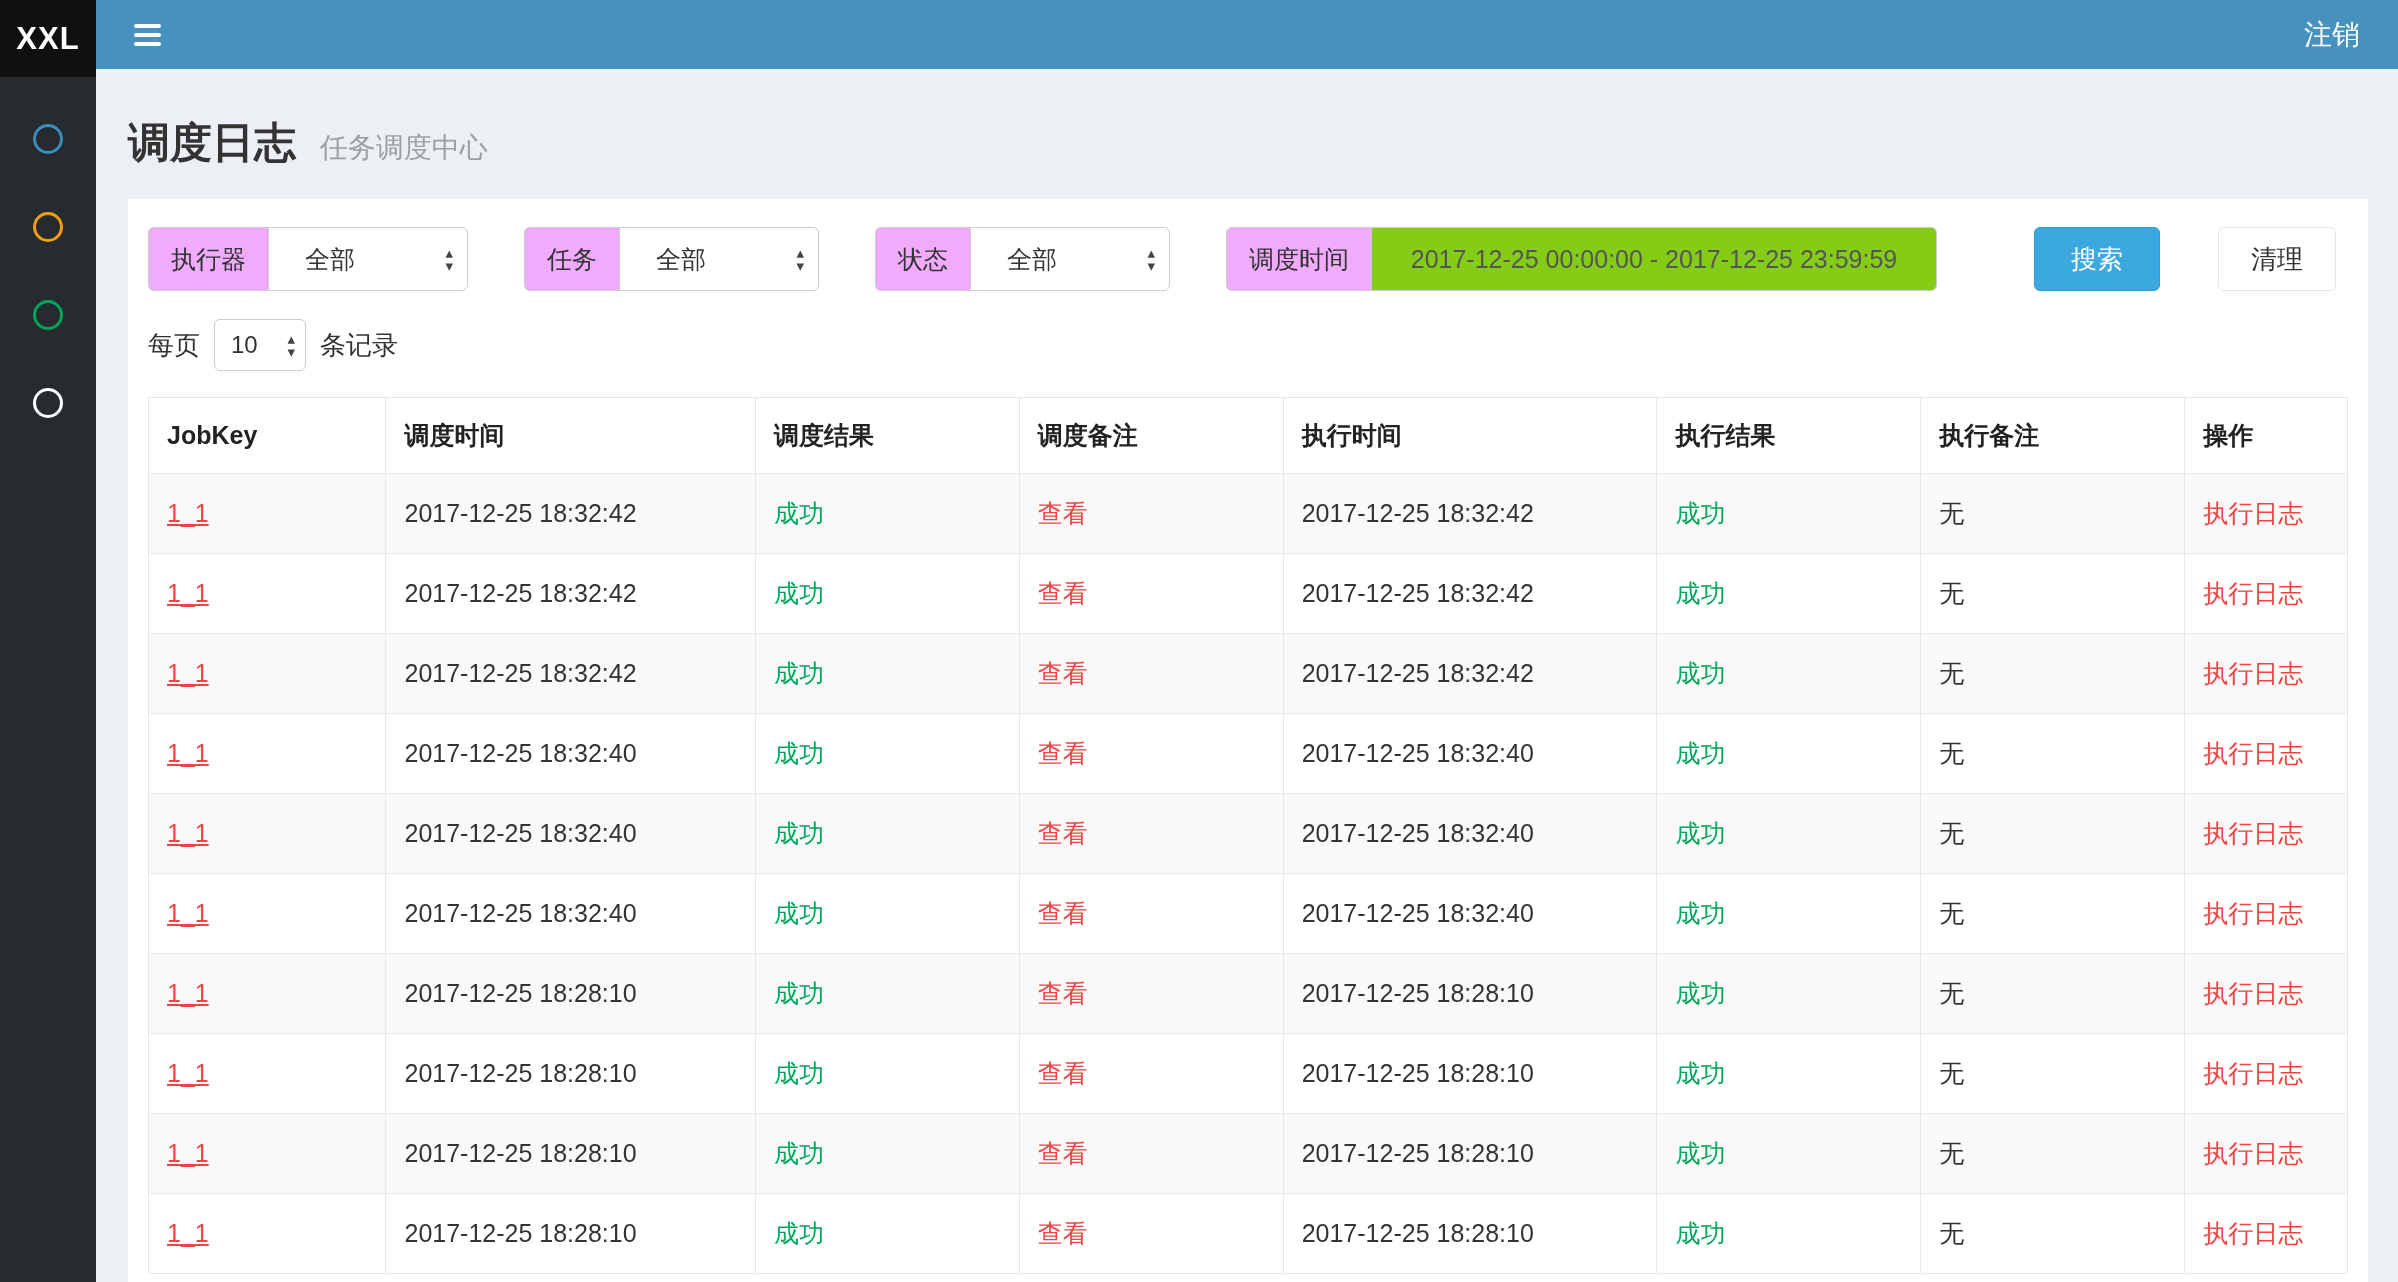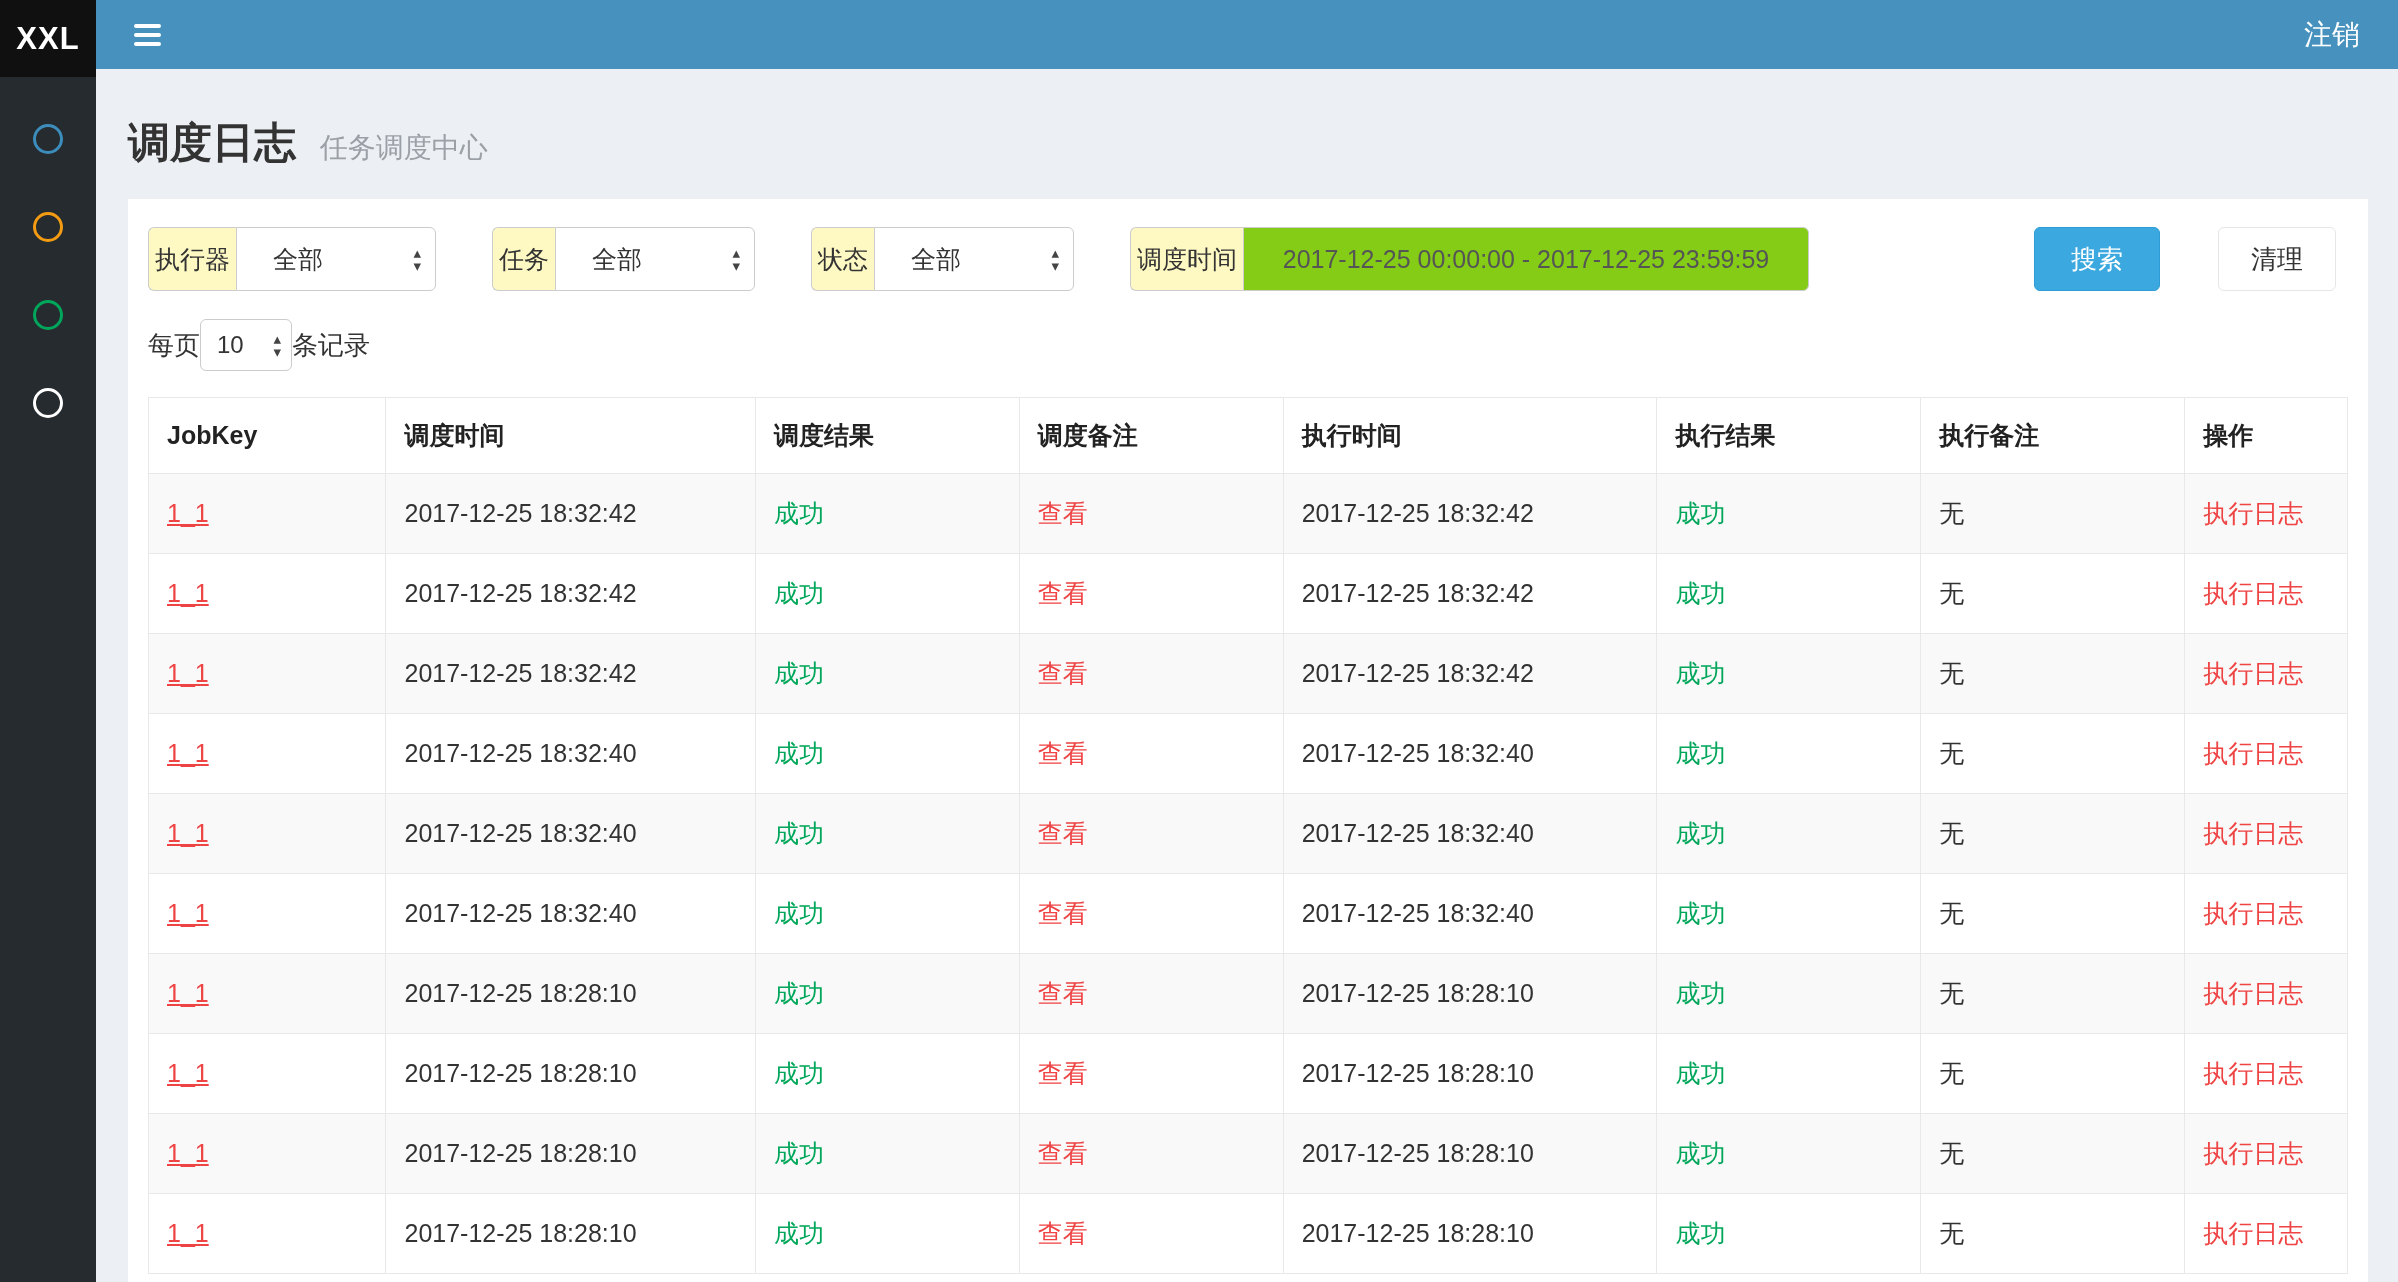--- a/index.html
+++ b/index.html
@@ -41,42 +41,42 @@
   .content-header { padding: 38px 46px 28px 32px; }
   .content-header h1 { font-size: 42px; font-weight: bold; color: #333; }
   .content-header h1 small { font-size: 28px; font-weight: normal; color: #9aa0a6; margin-left: 12px; }
 
   .box { background: #fff; margin: 0 30px 0 32px; padding: 28px 20px 36px 20px; min-height: 1060px; }
 
   
   .filters { display: flex; align-items: center; font-size: 25px; }
   .input-group { display: flex; height: 64px; margin-right: 56px; }
   .ig-addon {
-    display: flex; align-items: center; padding: 0 6px; background: #fef9c3;
+    display: flex; align-items: center; padding: 0 22px; background: #f0abfc;
     border: 1px solid #ccc; border-right: none; border-radius: 6px 0 0 6px;
     color: #333; white-space: nowrap;
   }
   .fake-select {
     display: flex; align-items: center; justify-content: space-between;
     width: 200px; padding: 0 14px 0 36px; background: #fff;
     border: 1px solid #ccc; border-radius: 0 6px 6px 0; cursor: pointer;
   }
   .arrows { display: flex; flex-direction: column; line-height: 13px; font-size: 15px; color: #444; margin-left: 12px; }
   .time-input {
     width: 566px; height: 64px; background: #84cc16; border: 1px solid #ccc;
     border-radius: 0 6px 6px 0; text-align: center; font-size: 25px; color: #555;
     font-family: "Liberation Sans", "DejaVu Sans", sans-serif; outline: none;
   }
   .btn { height: 64px; border-radius: 6px; font-size: 26px; cursor: pointer;
          font-family: "Liberation Sans", "DejaVu Sans", sans-serif; }
   .btn-search { margin-left: auto; padding: 1px 36px; background: #3ba9e0; border: 1px solid #2e9cd6; color: #fff; }
   .btn-clear  { margin-left: 58px; margin-right: 12px; padding: 0 32px; background: #fff; border: 1px solid #e6e6e6; color: #333; }
 
   
-  .page-size-row { display: flex; align-items: center; font-size: 26px; margin: 28px 0 26px 0; color: #333; }
+  .page-size-row { display: flex; align-items: center; gap: 14px; font-size: 26px; margin: 28px 0 26px 0; color: #333; }
   .small-select {
     display: flex; align-items: center; justify-content: space-between;
     width: 92px; height: 52px; padding: 0 10px 0 16px; background: #fff;
     border: 1px solid #ccc; border-radius: 6px; font-size: 24px; cursor: pointer;
   }
 
   
   table { width: 100%; border-collapse: collapse; font-size: 25px; border: 1px solid #ddd; }
   th, td { border: 1px solid #e8e8e8; text-align: left; }
   th { padding: 21px 18px; font-weight: bold; color: #222; cursor: pointer; }

